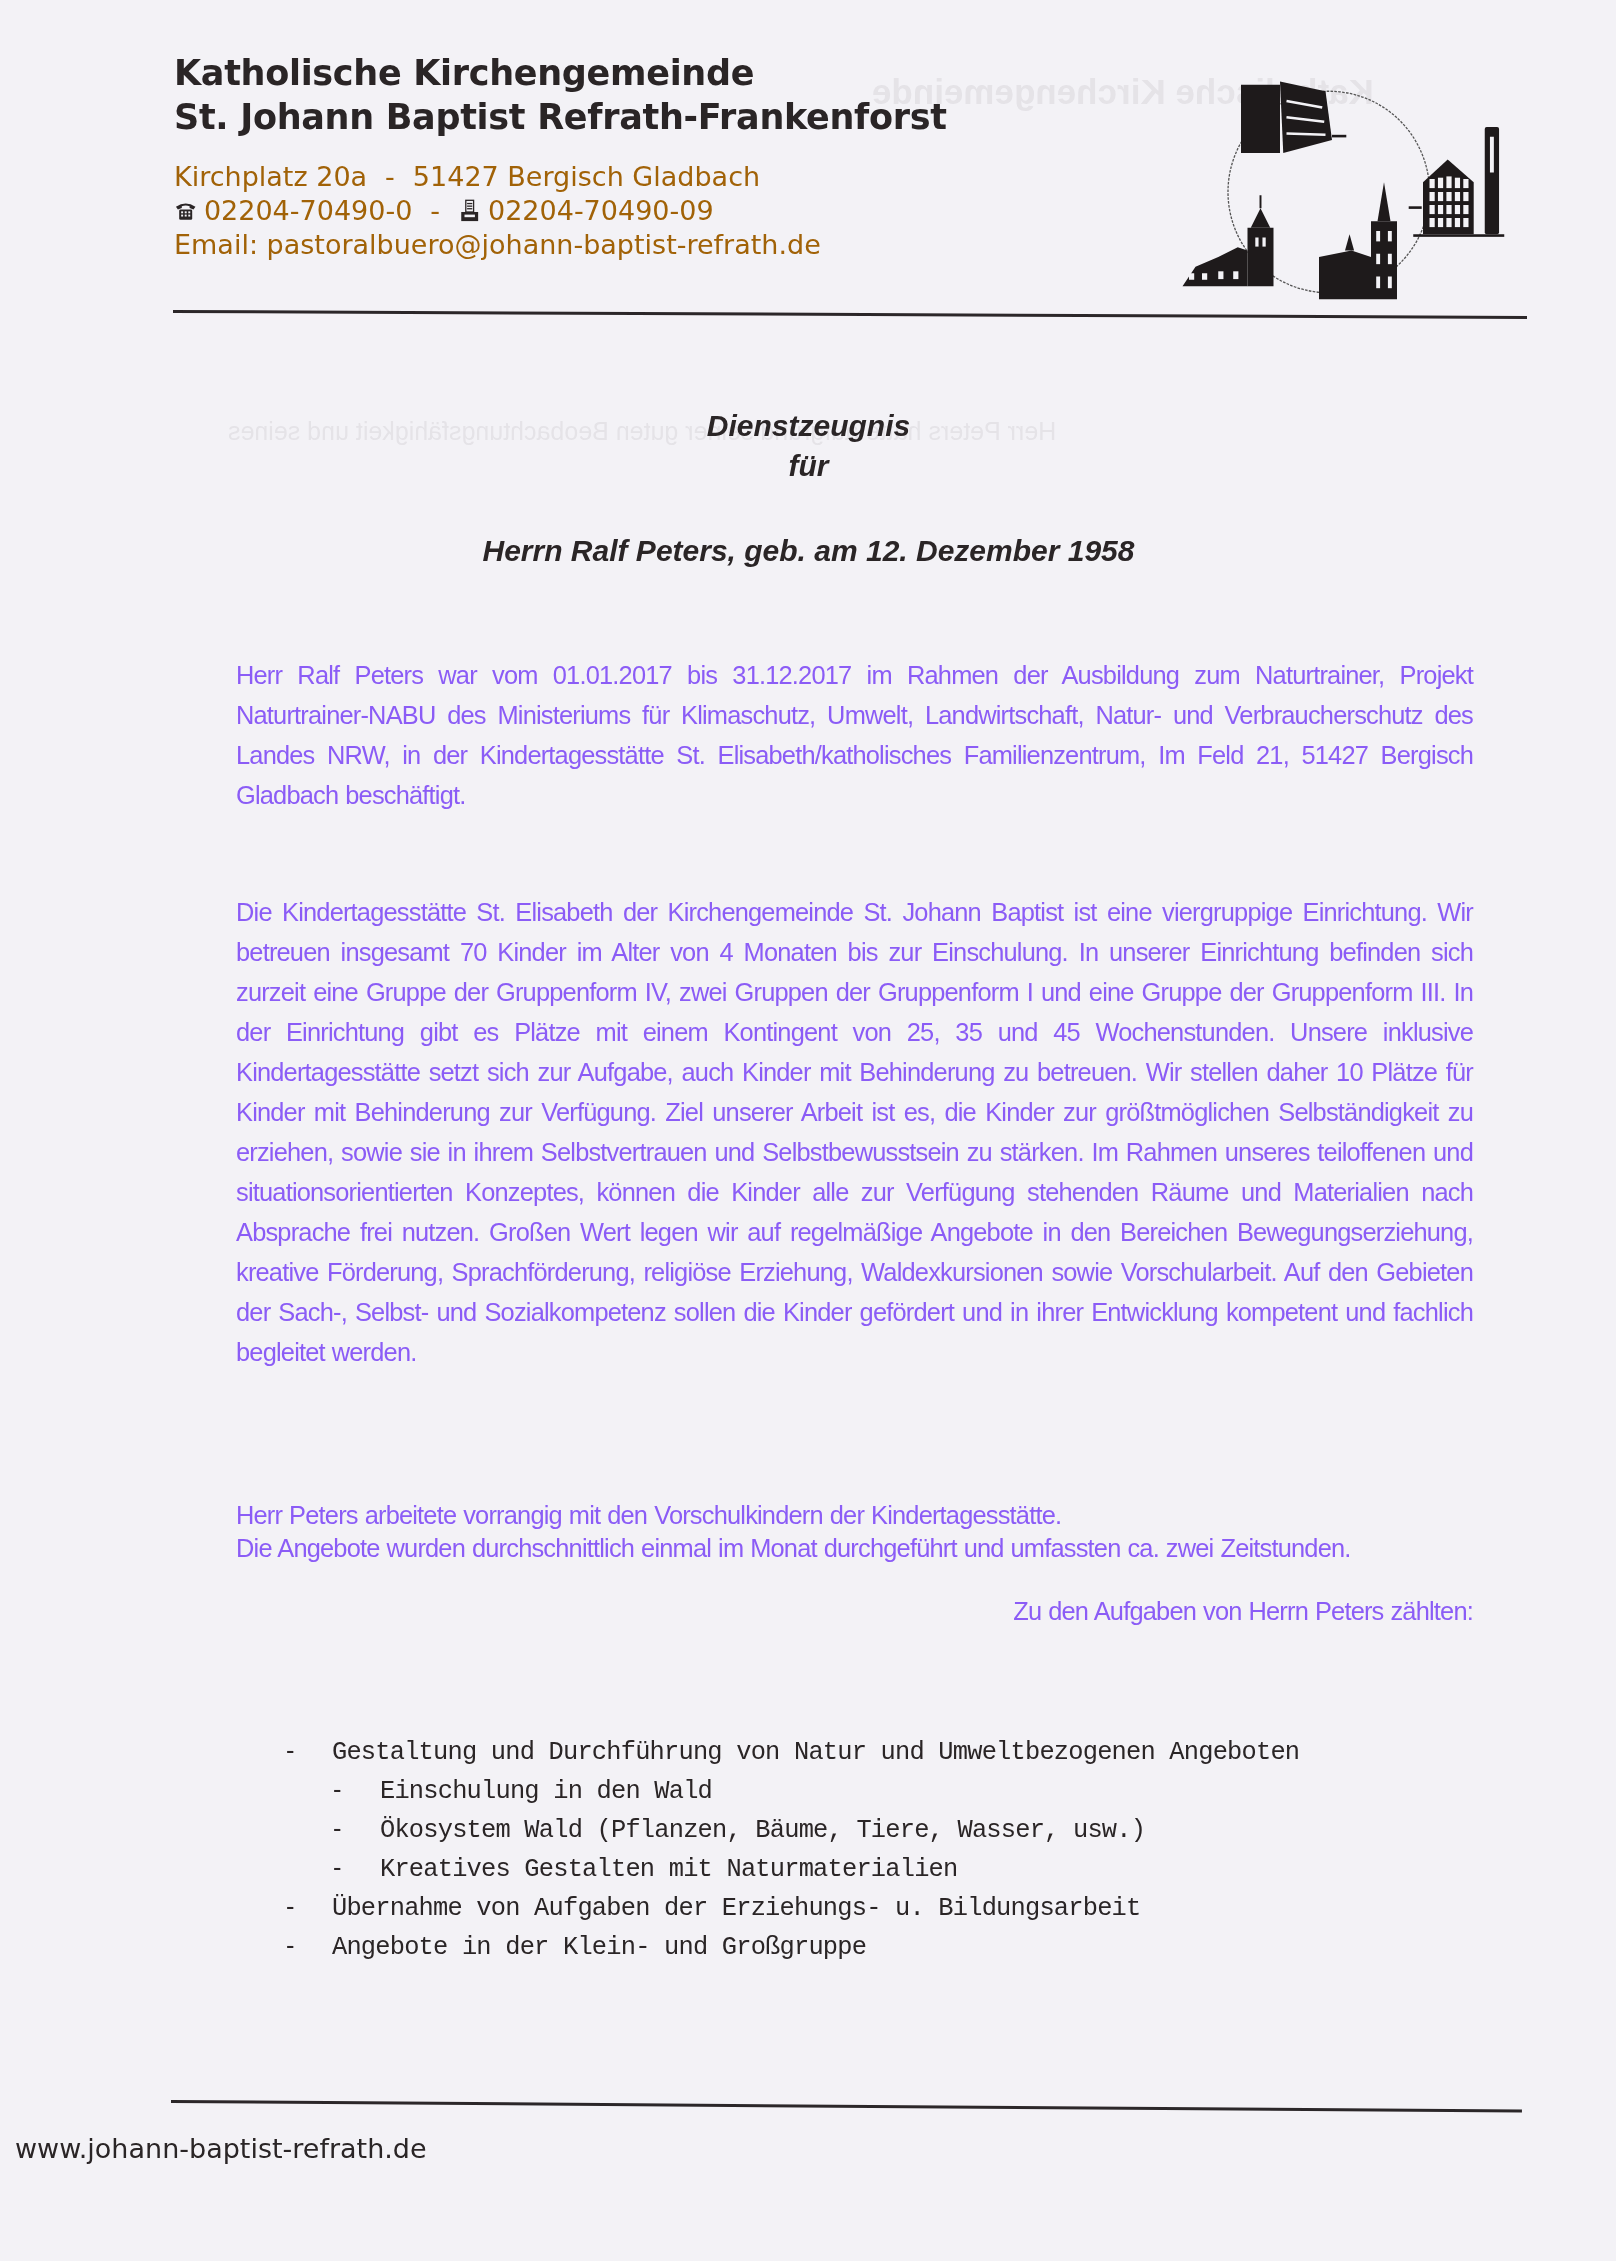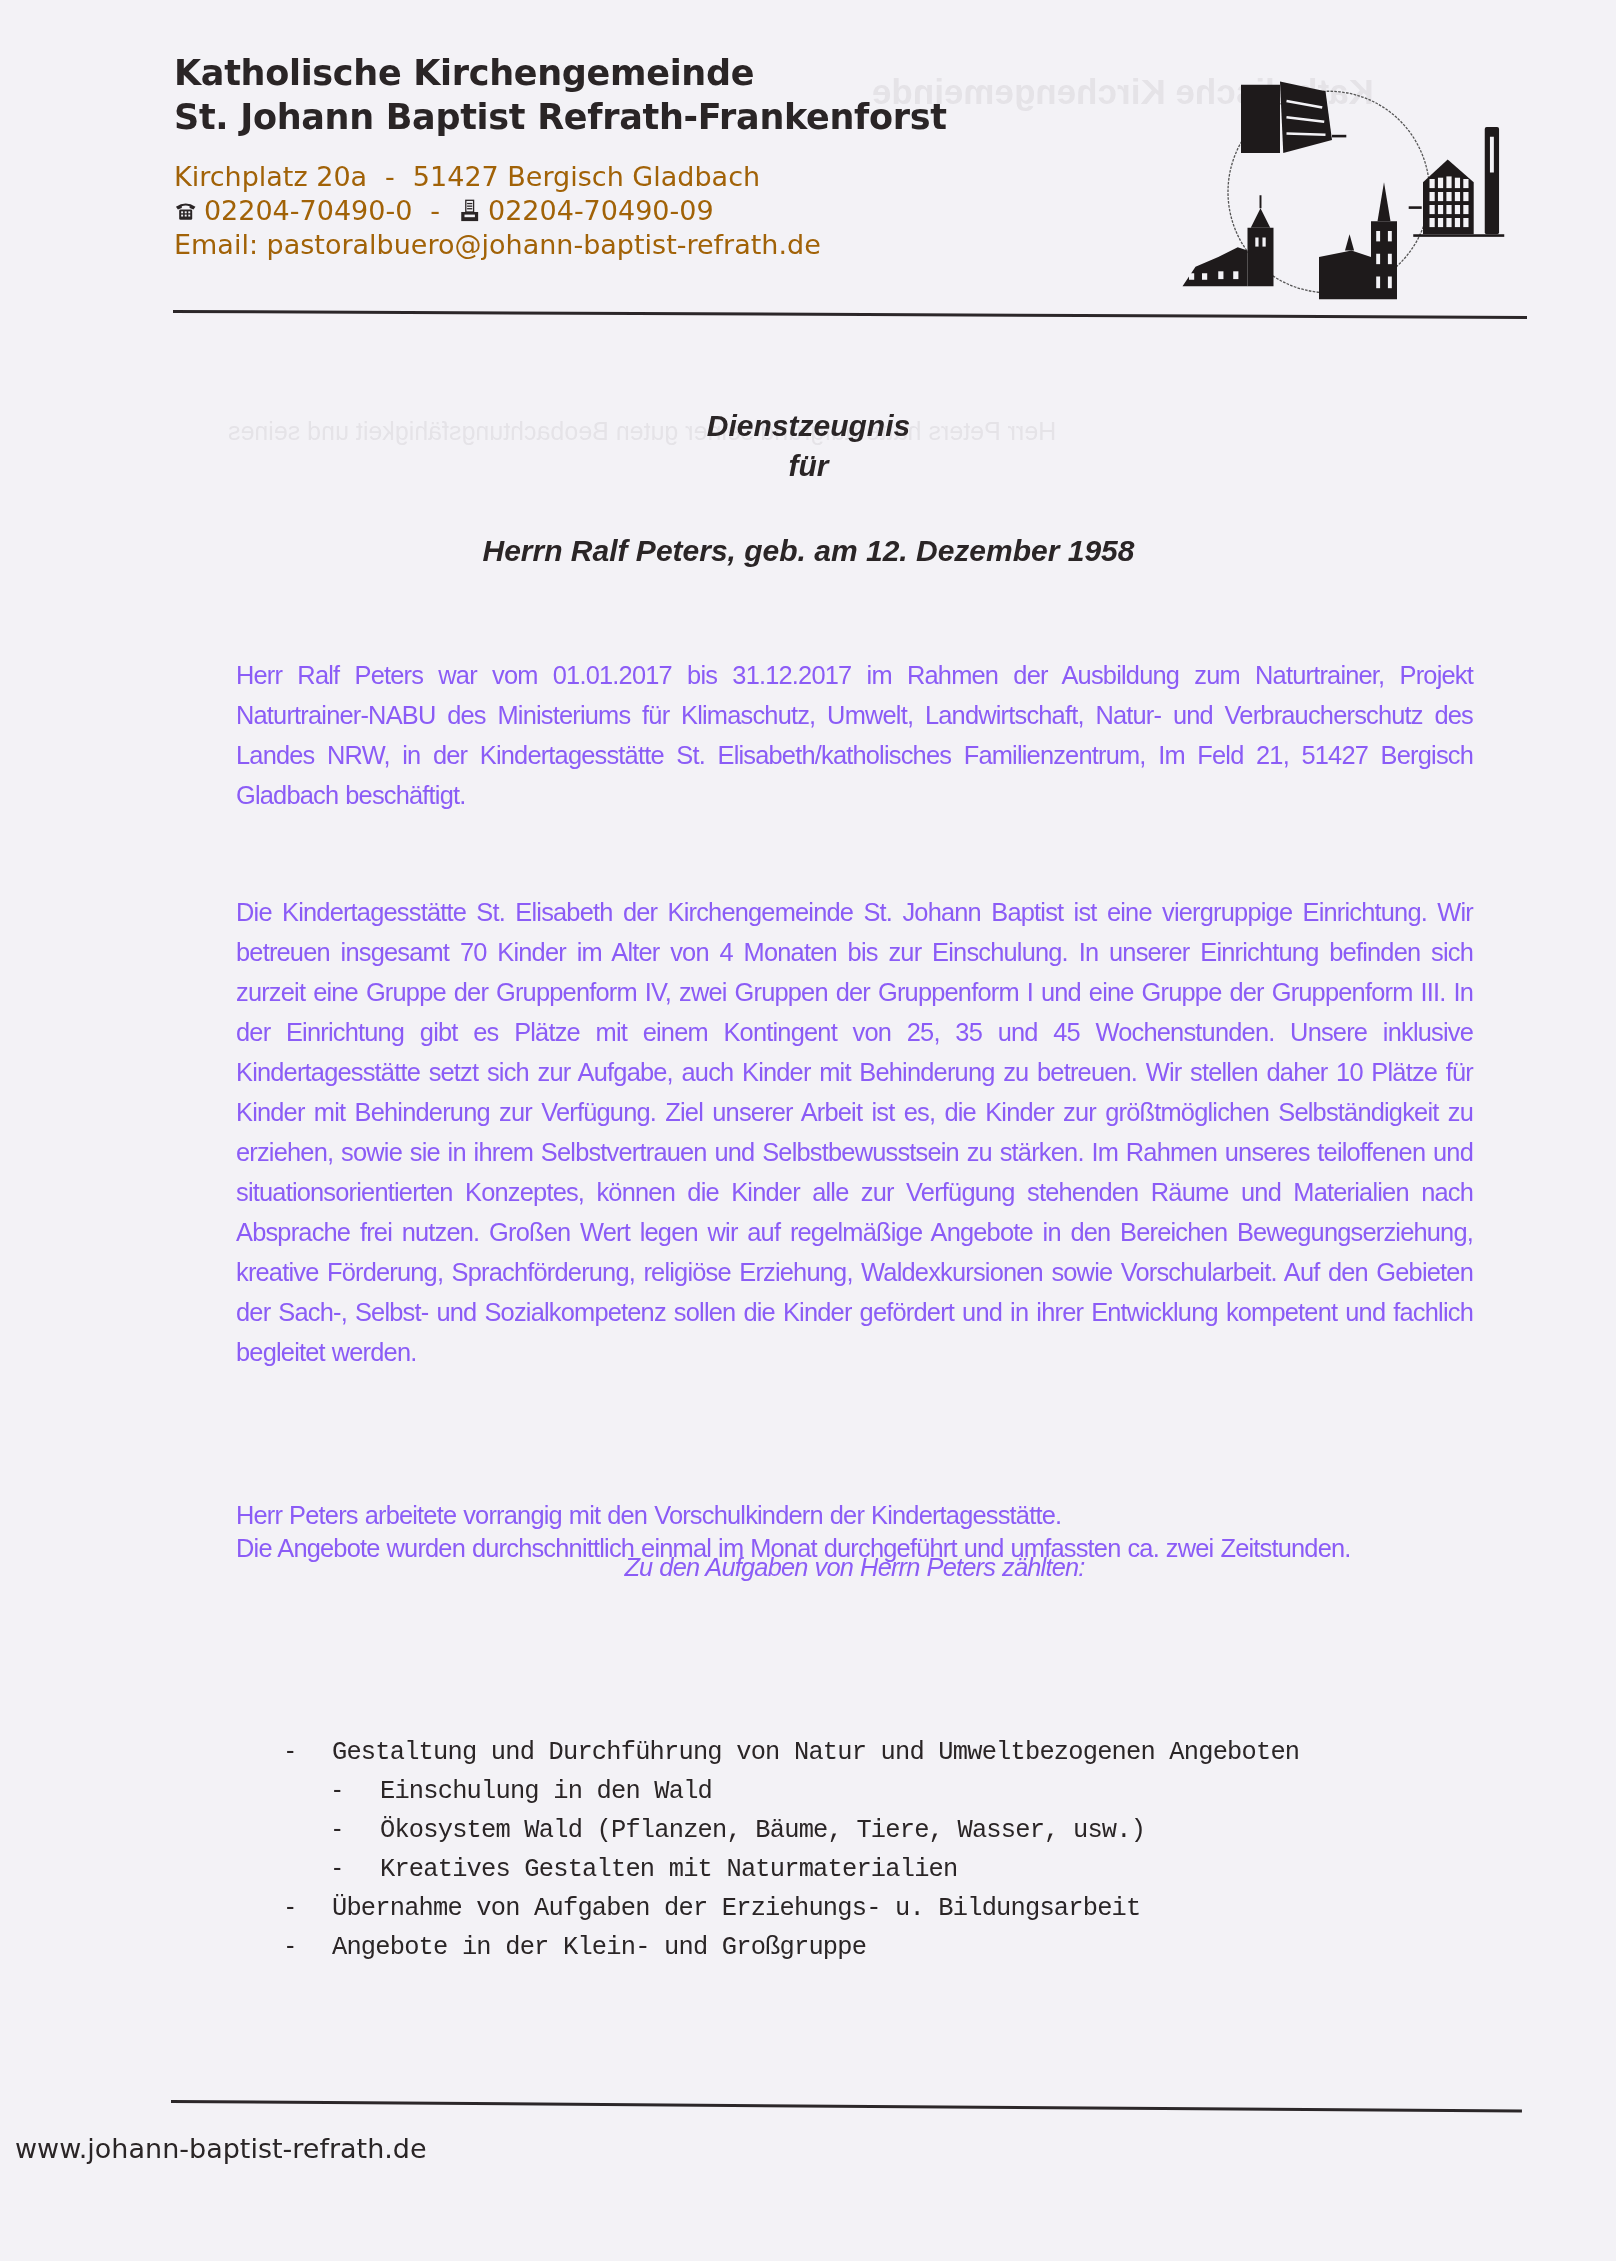--- a/index.html
+++ b/index.html
@@ -56,21 +56,21 @@
       position: absolute; left: 236px; width: 1237px;
       font-family: "Liberation Sans", sans-serif;
       font-size: 25.4px; line-height: 40px;
       text-align: justify; color: #8b5cf6;
       letter-spacing: -0.8px; word-spacing: 0.7px;
     }
     .p1 { top: 655px; }
     .p2 { top: 858px; margin-top: 34px; }
     .p3 { top: 1495px; text-align: left; }
     .p4 { top: 1528px; text-align: justify; }
-    .p5 { top: 1547px; text-align: center; font-style: italic; }
+    .p5 { top: 1591px; text-align: right; }
 
     .list {
       position: absolute; left: 286px; top: 1732px;
       font-family: "Liberation Sans", sans-serif;
       font-size: 25.4px; line-height: 37px; color: #2a2526;
       letter-spacing: -0.8px;
     }
     .li { position: relative; white-space: nowrap; }
     .li .dash { position: absolute; left: 0; }
     .li .txt { margin-left: 46px; display: inline-block; font-family: Liberation Mono, monospace; }

